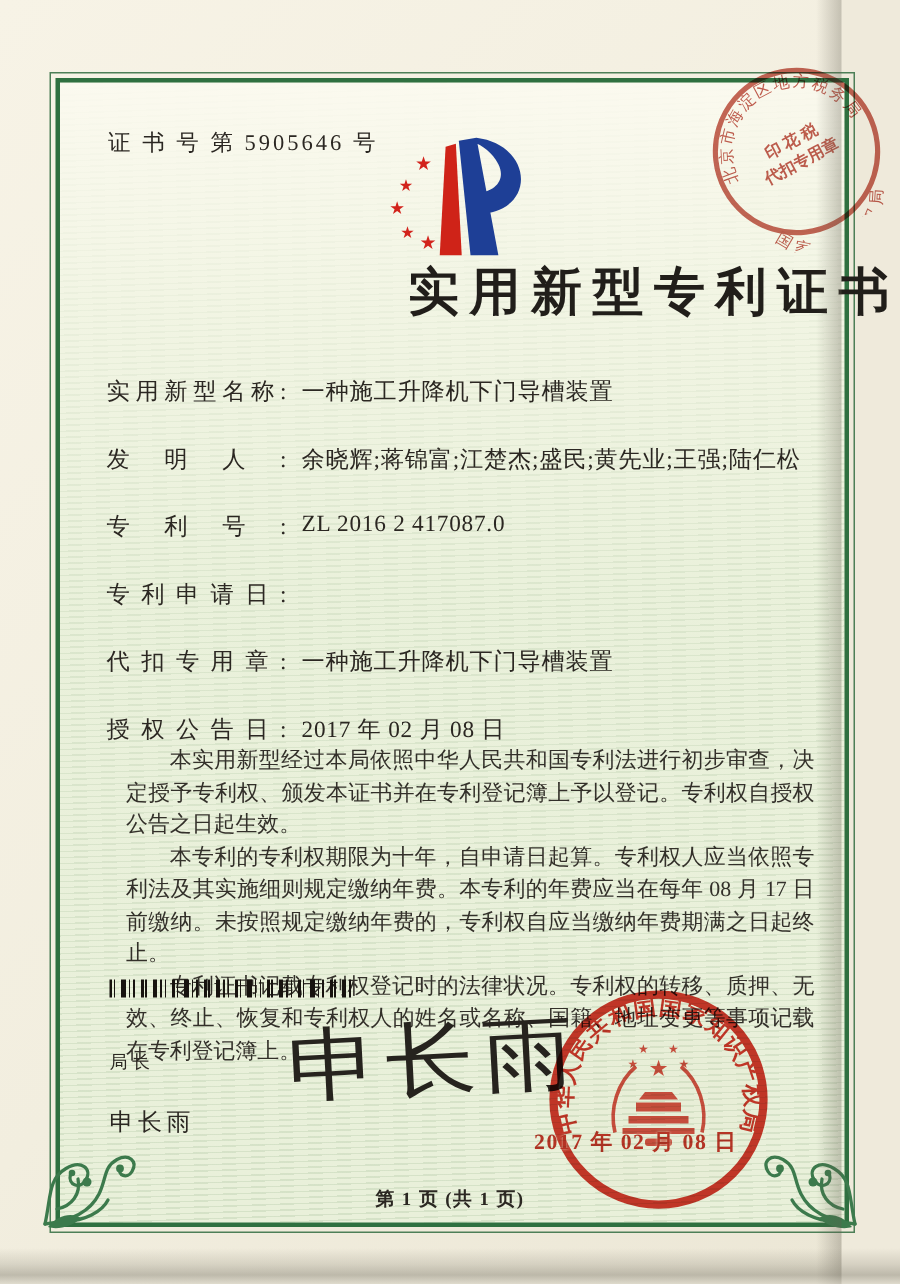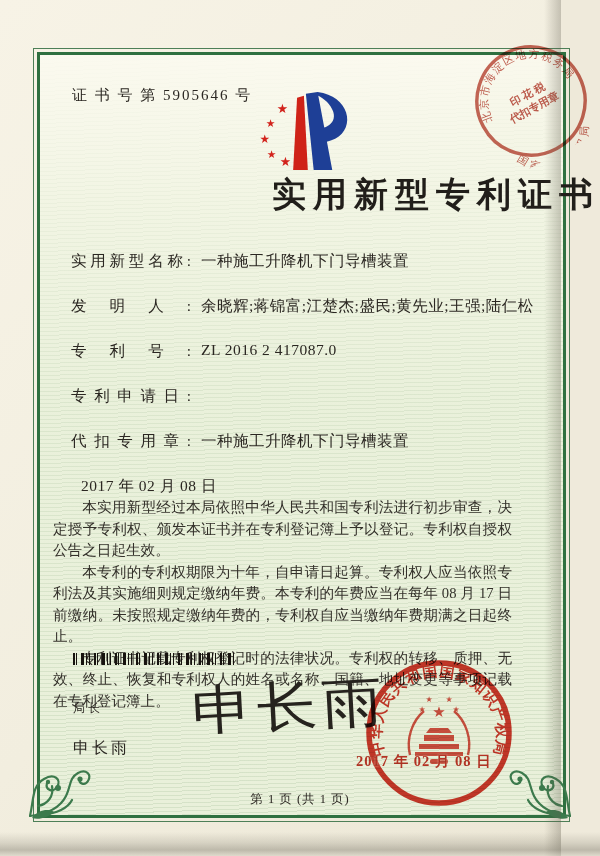--- a/index.html
+++ b/index.html
@@ -19,42 +19,42 @@
   .cert-no{position:absolute;left:72px;top:86px;font-size:15px;letter-spacing:2px;color:#2b2722;}
   .logo{position:absolute;left:238px;top:88px;width:124px;height:86px;}
   .title{position:absolute;left:0;top:172px;width:600px;text-align:right;
          font-size:34px;font-weight:bold;letter-spacing:7px;color:#211e1a;}
   
   .fields{position:absolute;left:71px;top:251px;width:460px;}
   .frow{height:22px;margin-bottom:23px;font-size:15.5px;color:#2b2722;display:flex;}
   .flabel{display:inline-block;width:120px;text-align:justify;text-align-last:justify;flex:none;}
   .fval{margin-left:10px;white-space:nowrap;letter-spacing:.5px;}
   
-  .body-text{position:absolute;left:53px;top:497px;width:459px;font-size:14.6px;
+  .body-text{position:absolute;left:84px;top:497px;width:459px;font-size:14.6px;
          line-height:21.5px;color:#33302a;text-align:justify;}
   .body-text p{margin:0;text-indent:2em;}
   
   .barcode{position:absolute;left:73px;top:653px;width:162px;height:12px;
     background:repeating-linear-gradient(90deg,#17130f 0 2px,transparent 2px 3px,
       #17130f 3px 4px,transparent 4px 8px,#17130f 8px 11px,transparent 11px 13px,
       #17130f 13px 14px,transparent 14px 16px,#17130f 16px 17px,transparent 17px 21px);}
   
   .dir-title{position:absolute;left:73px;top:700px;font-size:12px;letter-spacing:3px;color:#2b2722;}
   .dir-name{position:absolute;left:73px;top:738px;font-size:16px;letter-spacing:3px;color:#2b2722;}
   .autograph{position:absolute;left:192px;top:676px;width:200px;font-size:54px;color:#26231e;
          transform:rotate(-3deg) scaleX(1.12);transform-origin:left center;letter-spacing:4px;white-space:nowrap;}
   
   .seal{position:absolute;left:364px;top:655px;width:150px;height:156px;mix-blend-mode:multiply;opacity:.93;}
   .seal-date{position:absolute;left:-8px;top:97px;width:170px;font-size:14.5px;font-weight:bold;
          color:#c2271b;letter-spacing:1px;white-space:nowrap;text-shadow:0 0 2px rgba(250,245,235,.8);}
   .tax-stamp{position:absolute;left:472px;top:42px;width:118px;height:118px;
          transform:rotate(-28deg);opacity:.9;mix-blend-mode:multiply;}
   
   .footer{position:absolute;left:0;top:791px;width:600px;text-align:center;font-size:12.5px;
-         letter-spacing:1px;color:#2b2722;}
+         letter-spacing:1px;color:#2b2722;font-weight:bold;}
   .orn{position:absolute;width:74px;height:74px;}
   .orn-bl{left:24px;top:746px;}
   .orn-br{left:502px;top:746px;transform:scaleX(-1);}
   .edge-right{position:absolute;right:0;top:0;width:17px;height:856px;
          background:linear-gradient(90deg,rgba(0,0,0,0),rgba(96,91,78,.32));}
   .edge-bottom{position:absolute;left:0;top:832px;width:600px;height:24px;
          background:linear-gradient(180deg,rgba(0,0,0,0) 0%,rgba(99,95,82,.18) 45%,rgba(120,116,103,.42) 75%,rgba(210,206,193,.55) 100%);}
 </style>
 </head>
 <body>
@@ -99,20 +99,21 @@
       <span class="fval">ZL 2016 2 417087.0</span>
     </div>
     <div class="frow">
       <span class="flabel">专利申请日:</span>
     </div>
     <div class="frow">
       <span class="flabel">代扣专用章:</span>
       <span class="fval">一种施工升降机下门导槽装置</span>
     </div>
     <div class="frow">
+      <span class="flabel">授权公告日:</span>
       <span class="fval">2017 年 02 月 08 日</span>
     </div>
   </div>
 
   <div class="body-text">
     <p>本实用新型经过本局依照中华人民共和国专利法进行初步审查，决定授予专利权、颁发本证书并在专利登记簿上予以登记。专利权自授权公告之日起生效。</p>
     <p>本专利的专利权期限为十年，自申请日起算。专利权人应当依照专利法及其实施细则规定缴纳年费。本专利的年费应当在每年 08 月 17 日前缴纳。未按照规定缴纳年费的，专利权自应当缴纳年费期满之日起终止。</p>
     <p>专利证书记载专利权登记时的法律状况。专利权的转移、质押、无效、终止、恢复和专利权人的姓名或名称、国籍、地址变更等事项记载在专利登记簿上。</p>
   </div>
 

